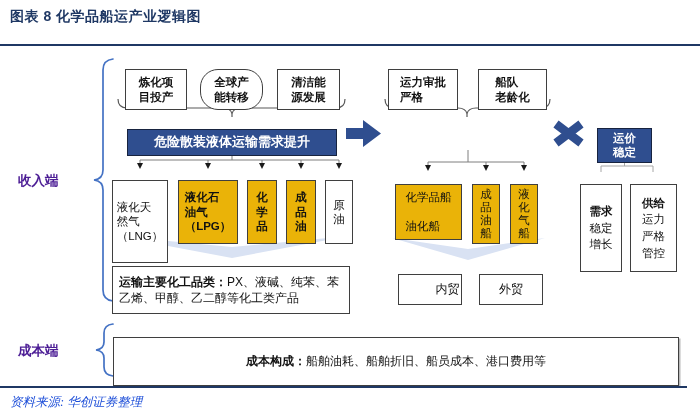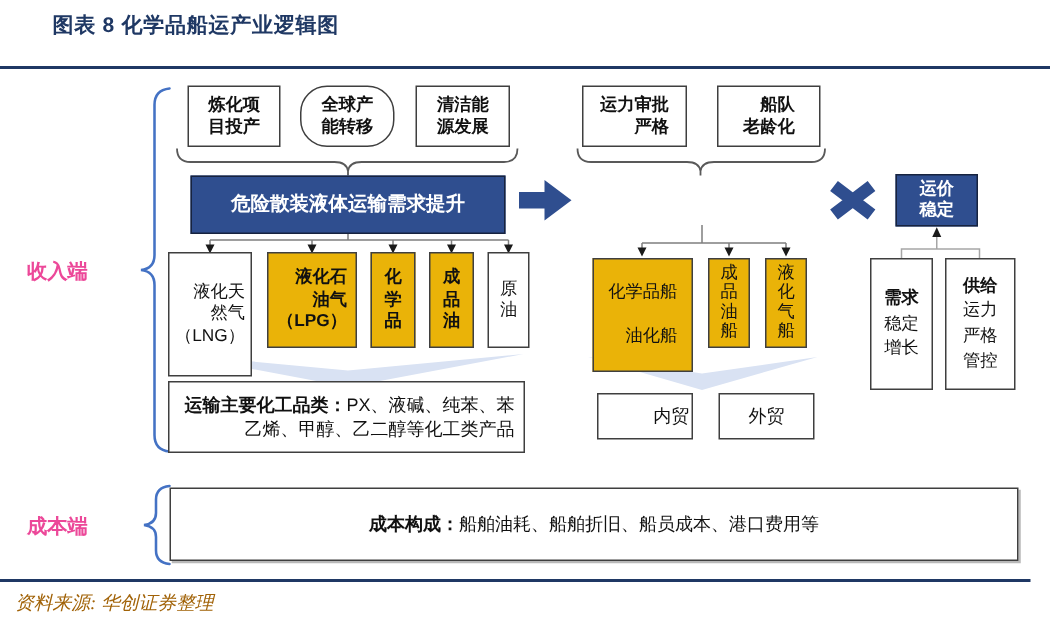--- a/index.html
+++ b/index.html
@@ -1,29 +1,29 @@
 <!DOCTYPE html>
 <html><head>
 <meta charset="utf-8">
 <style>
   html,body{margin:0;padding:0;background:#fff;}
   .stage{
     position:relative;width:700px;height:420px;background:#fff;overflow:hidden;
     font-family:"Liberation Sans","DejaVu Sans",sans-serif;color:#111;
   }
-  .fig-title{position:absolute;left:10px;top:8px;font-size:14px;font-weight:bold;color:#1F3864;letter-spacing:.5px;margin-left:25px;}
+  .fig-title{position:absolute;left:10px;top:8px;font-size:14px;font-weight:bold;color:#1F3864;letter-spacing:.5px;}
   .title-rule{position:absolute;left:0;top:44px;width:700px;height:2px;background:#1F3864;}
   .bottom-rule{position:absolute;left:0;top:386px;width:687px;height:2.4px;background:#1F3864;}
-  .src{position:absolute;left:10px;top:394px;font-size:12.5px;color:#a16207;font-style:italic;font-family:"Liberation Serif","DejaVu Serif",serif;}
-  .side-lbl{position:absolute;font-size:13.5px;font-weight:bold;color:#ec4899;}
+  .src{position:absolute;left:10px;top:394px;font-size:12.5px;color:#1d4ed8;font-style:italic;font-family:"Liberation Serif","DejaVu Serif",serif;}
+  .side-lbl{position:absolute;font-size:13.5px;font-weight:bold;color:#4c1d95;}
   svg.connectors{position:absolute;left:0;top:0;pointer-events:none;}
   .bx{
     position:absolute;box-sizing:border-box;border:1.3px solid #3f3f3f;background:#fff;
-    display:flex;align-items:center;justify-content:center;text-align:right;
-    font-size:11.5px;line-height:1.25;padding:1px;
+    display:flex;align-items:center;justify-content:center;text-align:left;
+    font-size:11.5px;line-height:1.25;padding:1px;margin-top:12px;
   }
   .pre{white-space:pre-line;}
   .bold{font-weight:bold;}
   .hl{background:#eab308;font-weight:bold;}
   .navy{background:#2F4E8F;border:1.6px solid #17233f;color:#fff;font-weight:bold;}
   .big{font-size:13px;}
   .tall{line-height:1.45;}
   .note{font-size:12px;line-height:1.35;padding:3px 6px;}
   .costbox{font-size:12px;border-width:1.6px;box-shadow:1.5px 1.5px 0 #b9b9b9;}
 </style>
@@ -82,21 +82,21 @@
   <div class="bx pre bold" style="left:200px;top:57px;width:63px;height:41px;border-radius:18px;">全球产
 能转移</div>
   <div class="bx pre bold" style="left:277px;top:57px;width:63px;height:41px;">清洁能
 源发展</div>
 
   <div class="bx pre bold" style="left:388px;top:57px;width:70px;height:41px;">运力审批
 严格</div>
   <div class="bx pre bold" style="left:478px;top:57px;width:69px;height:41px;">船队
 老龄化</div>
 
-  <div class="bx navy big" style="left:127px;top:117px;width:210px;height:39px;">危险散装液体运输需求提升</div>
+  <div class="bx navy big" style="left:127px;top:117px;width:210px;height:27px;">危险散装液体运输需求提升</div>
   <div class="bx navy pre" style="left:597px;top:116px;width:55px;height:35px;line-height:1.2;">运价
 稳定</div>
 
   <div class="bx pre" style="left:112px;top:168px;width:56px;height:83px;">液化天
 然气
 （LNG）</div>
   <div class="bx pre hl" style="left:178px;top:168px;width:60px;height:64px;">液化石
 油气
 （LPG）</div>
   <div class="bx pre hl" style="left:247px;top:168px;width:30px;height:64px;">化
@@ -107,21 +107,21 @@
 油</div>
   <div class="bx pre" style="left:325px;top:168px;width:28px;height:64px;">原
 油</div>
 
   <div class="bx note" style="left:112px;top:254px;width:238px;height:48px;">
     <div>
       <span class="bold">运输主要化工品类：</span><span>PX、液碱、纯苯、苯乙烯、甲醇、乙二醇等化工类产品</span>
     </div>
   </div>
 
-  <div class="bx pre hl" style="left:395px;top:172px;width:67px;height:76px;font-weight:normal;">化学品船
+  <div class="bx pre hl" style="left:395px;top:172px;width:67px;height:56px;font-weight:normal;">化学品船
 
 油化船</div>
   <div class="bx pre hl" style="left:472px;top:172px;width:28px;height:60px;font-weight:normal;line-height:1.15;">成
 品
 油
 船</div>
   <div class="bx pre hl" style="left:510px;top:172px;width:28px;height:60px;font-weight:normal;line-height:1.15;">液
 化
 气
 船</div>

